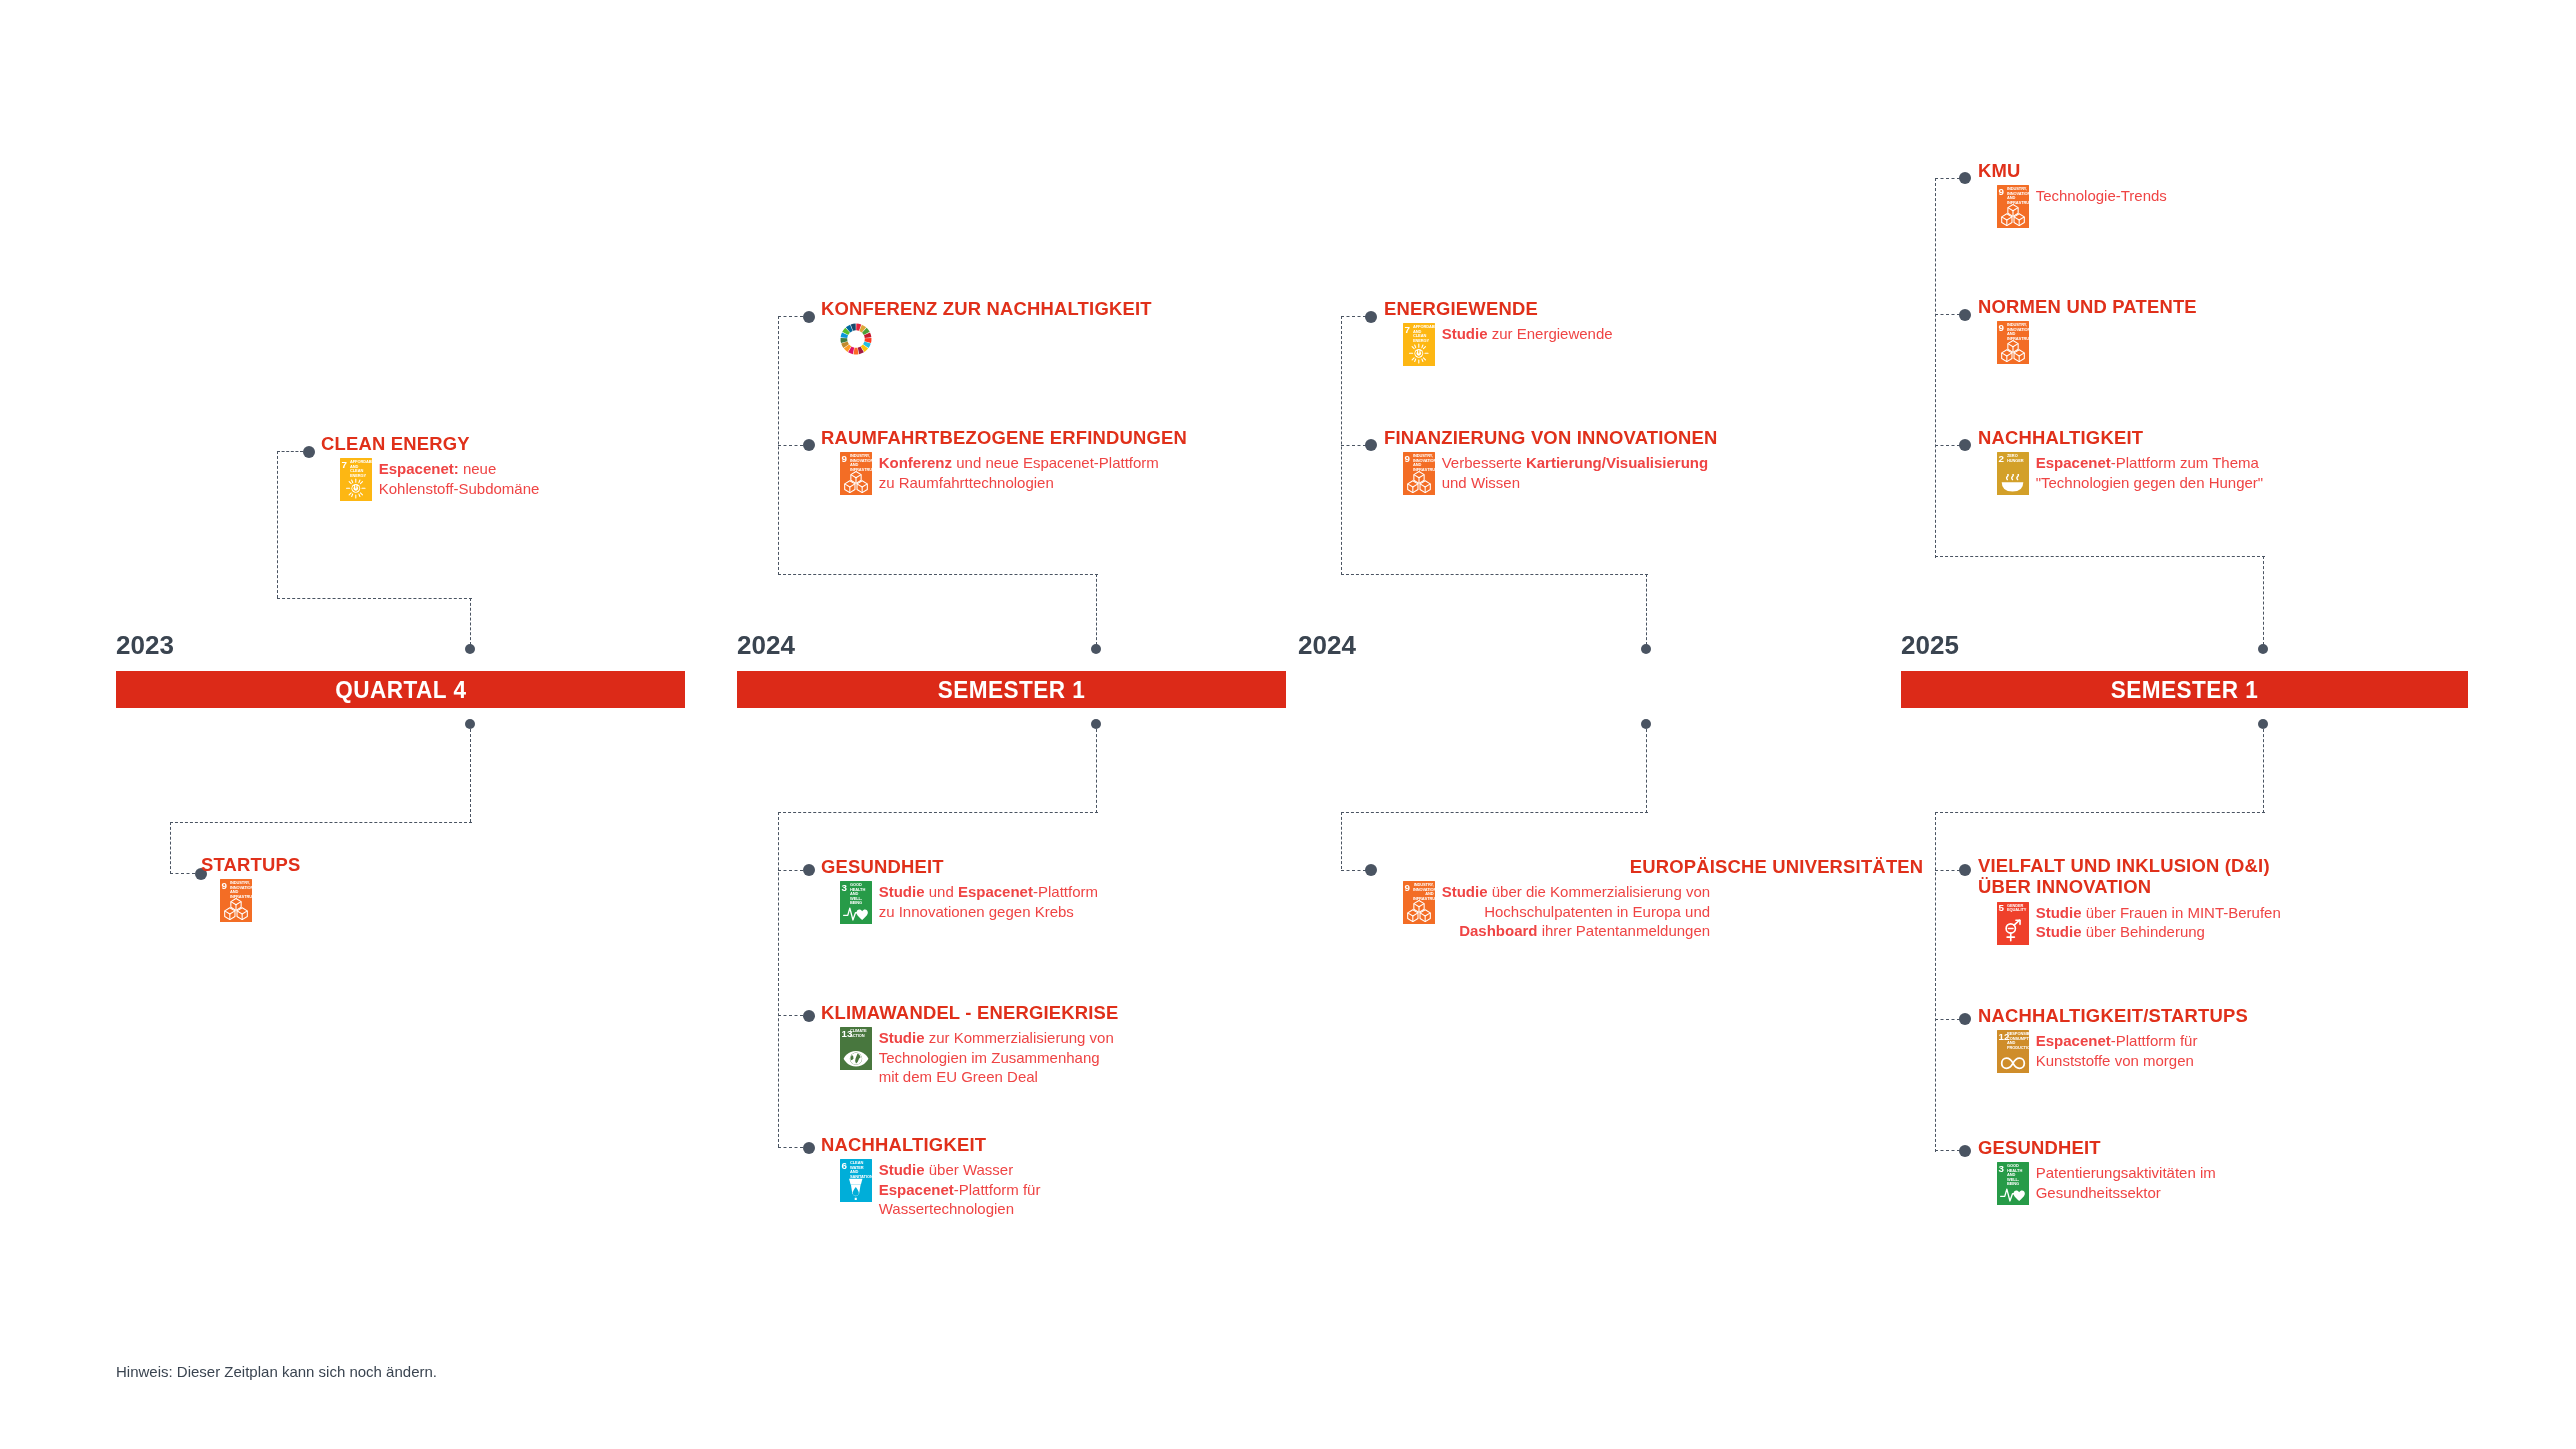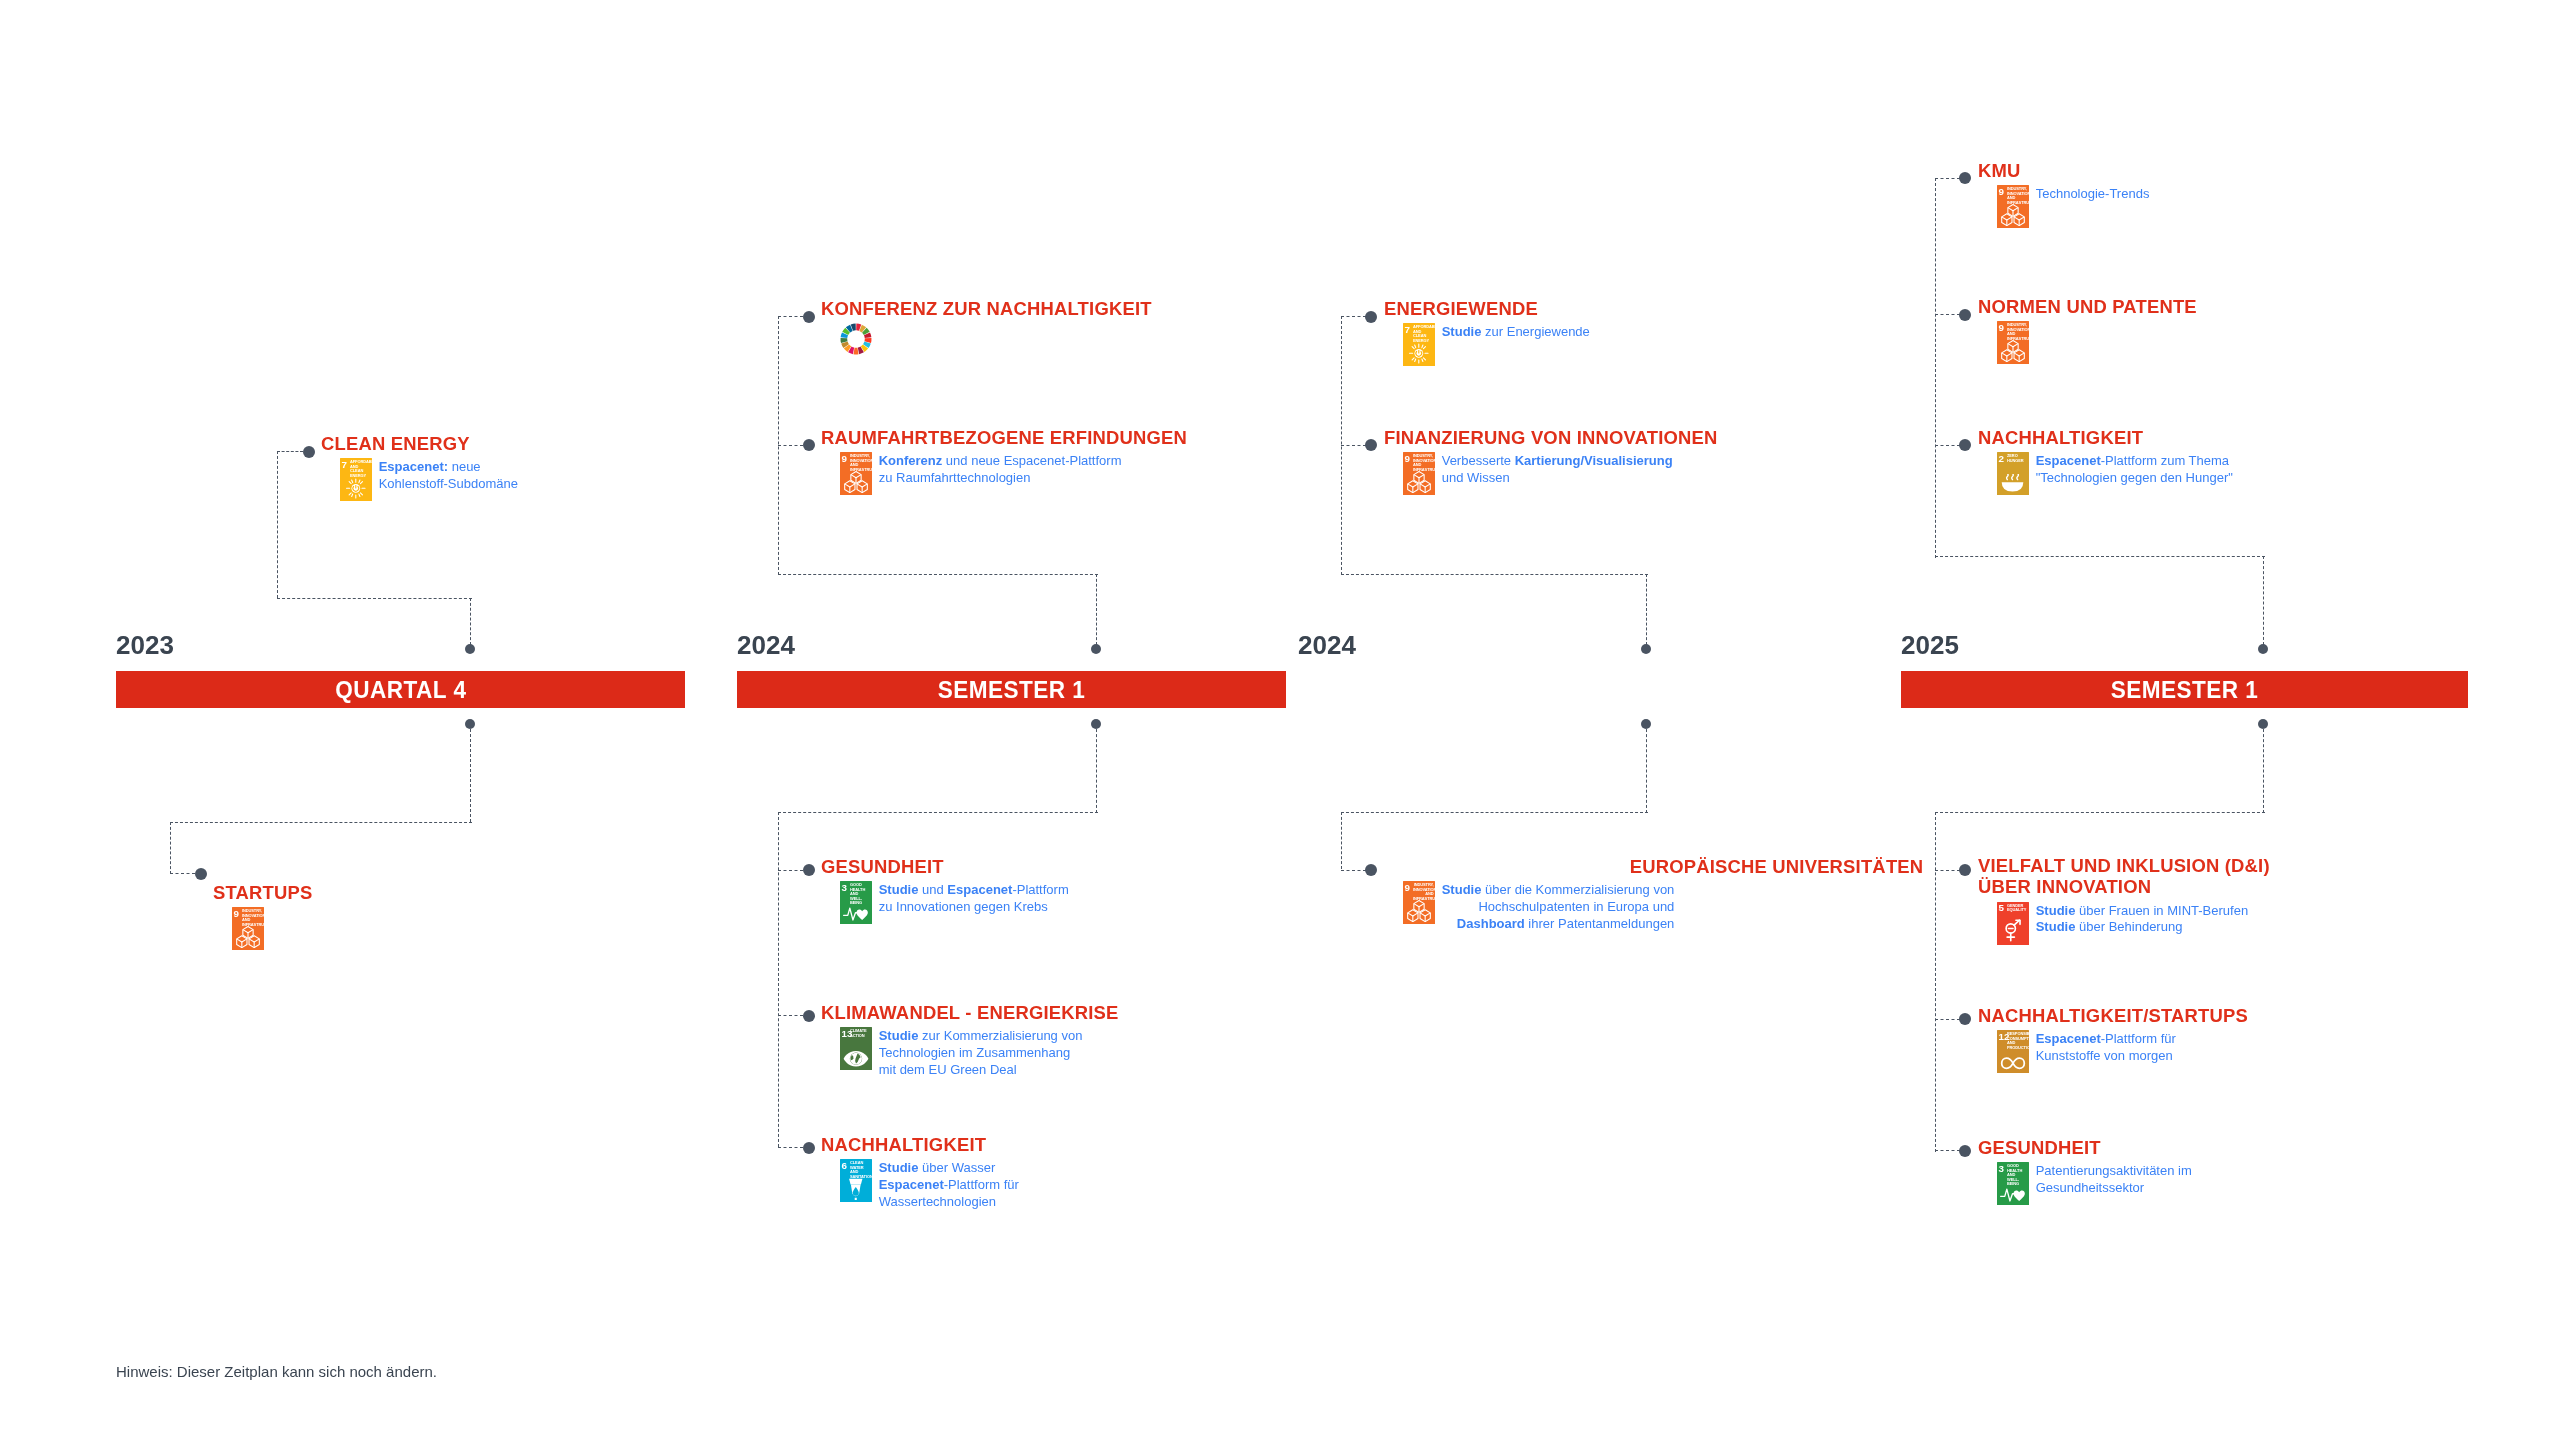--- a/index.html
+++ b/index.html
@@ -77,23 +77,23 @@
     transform:scaleX(.97);
     transform-origin:left top;
   }
   .branch-body{
     display:flex;
     align-items:flex-start;
     gap:7.2px;
     padding-left:18.5px;
   }
   .branch-text{
-    font-size:13px;
+    font-size:15px;
     line-height:1.28;
-    color:#3b82f6;
+    color:#ef4444;
     padding-top:1px;
   }
   .branch-text b{font-weight:700;}
   .branch-text .ln{display:block;white-space:nowrap;}
   
   .sdg{
     width:32px;height:43px;
     flex:0 0 32px;
     position:relative;
     overflow:hidden;
@@ -263,21 +263,21 @@
             </svg>
           </span>
         </div>
       <div class="branch-text">
           <span class="ln"><b>Espacenet:</b><span> neue</span></span>
           <span class="ln"><span>Kohlenstoff-Subdomäne</span></span>
         </div>
     </div>
   </div>
 
-  <div class="branch" style="left:213px;top:854px;width:412px;margin-top:28px;">
+  <div class="branch" style="left:201px;top:854px;width:412px;">
     <div class="branch-title">STARTUPS</div>
     <div class="branch-body">
       <div class="sdg" style="background: rgb(243, 109, 37);">
           <span class="num">9</span>
           <span class="cap">
             <span style="display:block">Industry, Innovation</span>
             <span style="display:block">and Infrastructure</span>
           </span>
           <span class="glyph">
             <svg width="24" height="21.6" viewBox="0 0 46 42" xmlns="http://www.w3.org/2000/svg">

